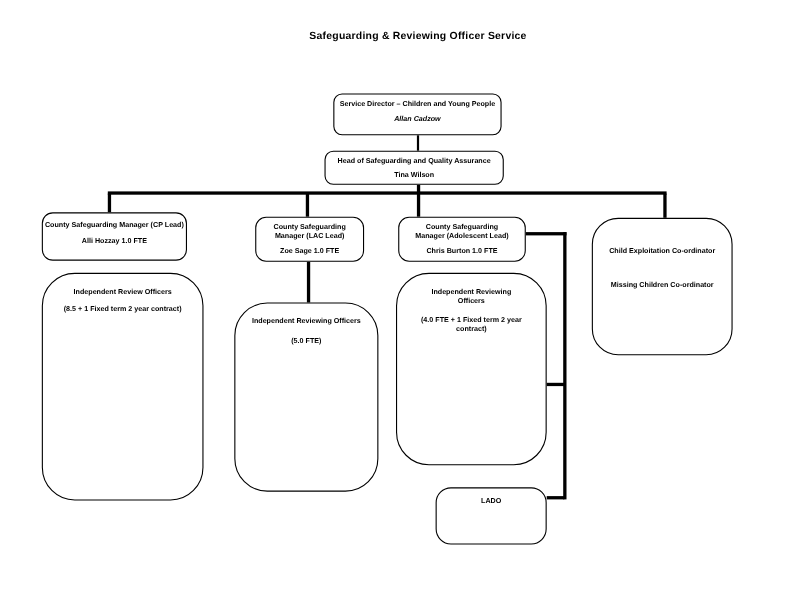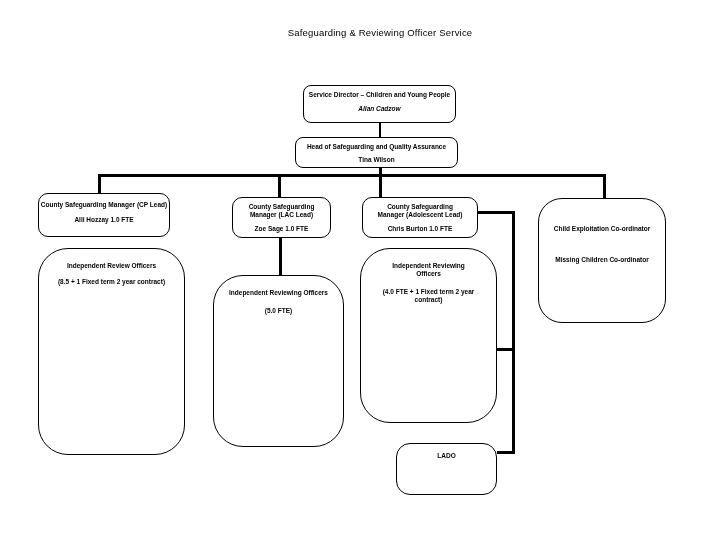--- a/index.html
+++ b/index.html
@@ -2,21 +2,21 @@
 <html><head>
 <meta charset="utf-8">
 <style>
   html,body{margin:0;padding:0;background:#ffffff;}
   .canvas{
     position:relative;width:720px;height:540px;background:#ffffff;
     font-family:"Liberation Sans",sans-serif;color:#000;overflow:hidden;
   }
   .page-title{
     position:absolute;left:40px;width:680px;top:27px;text-align:center;
-    font-size:9.5px;font-weight:400;letter-spacing:.2px;
+    font-size:9.5px;font-weight:700;letter-spacing:.2px;
   }
   .node{
     position:absolute;box-sizing:border-box;background:#fff;
     border:1.3px solid #000;text-align:center;
     font-size:6.5px;font-weight:700;line-height:1.3;
   }
   .node .line{display:block;}
   .italic{font-style:italic;}
   .conn{position:absolute;background:#000;}
   

